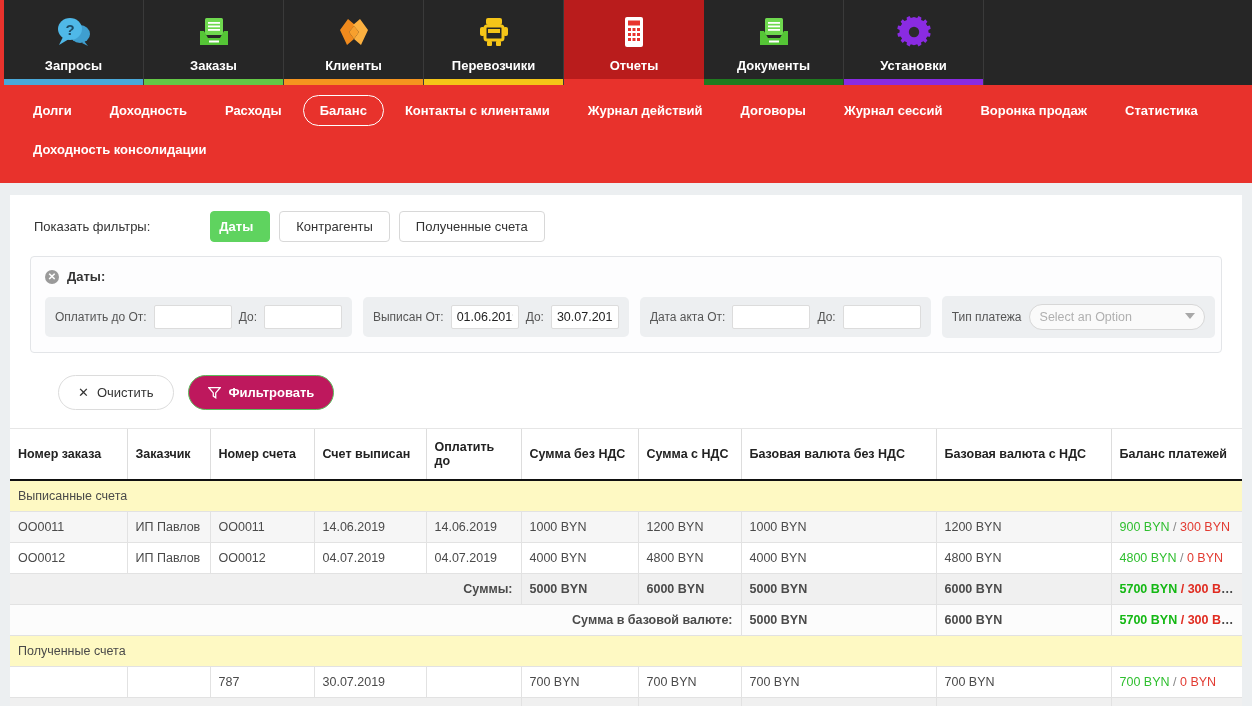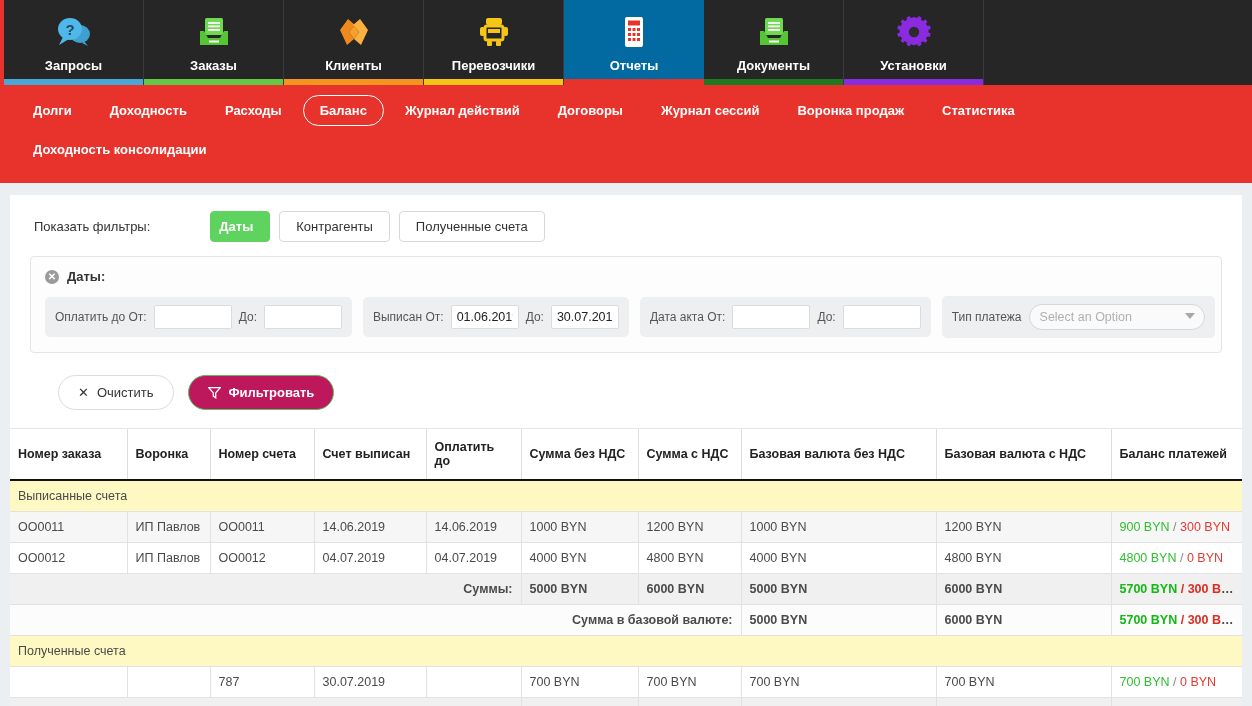--- a/index.html
+++ b/index.html
@@ -25,21 +25,21 @@
     display: flex;
     flex-direction: column;
     align-items: center;
     justify-content: flex-start;
     padding-top: 10px;
     position: relative;
     background: #262626;
     border-right: 1px solid #3a3a3a;
     cursor: pointer;
   }
-  .topnav-item.active { background: #0369a1; border-right: none; }
+  .topnav-item.active { background: #b91c1c; border-right: none; }
   .topnav-icon {
     height: 44px; width: 44px;
     display: flex; align-items: center; justify-content: center;
   }
   .topnav-label {
     color: #ffffff;
     font-size: 13px;
     font-weight: bold;
     margin-top: 4px;
     white-space: nowrap;
@@ -393,20 +393,21 @@
 
   <div id="topnav-filler"></div>
 </div>
 
 <div id="subnav">
   <div class="subnav-row">
     <span class="subnav-item">Долги</span>
     <span class="subnav-item">Доходность</span>
     <span class="subnav-item">Расходы</span>
     <span class="subnav-item active">Баланс</span>
+    <span class="subnav-item">Контакты с клиентами</span>
     <span class="subnav-item">Журнал действий</span>
     <span class="subnav-item">Договоры</span>
     <span class="subnav-item">Журнал сессий</span>
     <span class="subnav-item">Воронка продаж</span>
     <span class="subnav-item">Статистика</span>
   </div>
   <div class="subnav-row">
     <span class="subnav-item">Доходность консолидации</span>
   </div>
 </div>
@@ -484,21 +485,21 @@
       <col style="width:95px">
         <col style="width:117px">
         <col style="width:103px">
         <col style="width:195px">
       <col style="width:175px">
         <col style="width:131px">
     </colgroup>
     <thead>
       <tr>
         <th>Номер заказа</th>
-        <th>Воронка</th>
+        <th>Заказчик</th>
         <th>Номер счета</th>
         <th>Счет выписан</th>
         <th>Оплатить до</th>
         <th>Сумма без НДС</th>
         <th>Сумма с НДС</th>
         <th>Базовая валюта без НДС</th>
         <th>Базовая валюта с НДС</th>
         <th>Баланс платежей</th>
       </tr>
     </thead>

